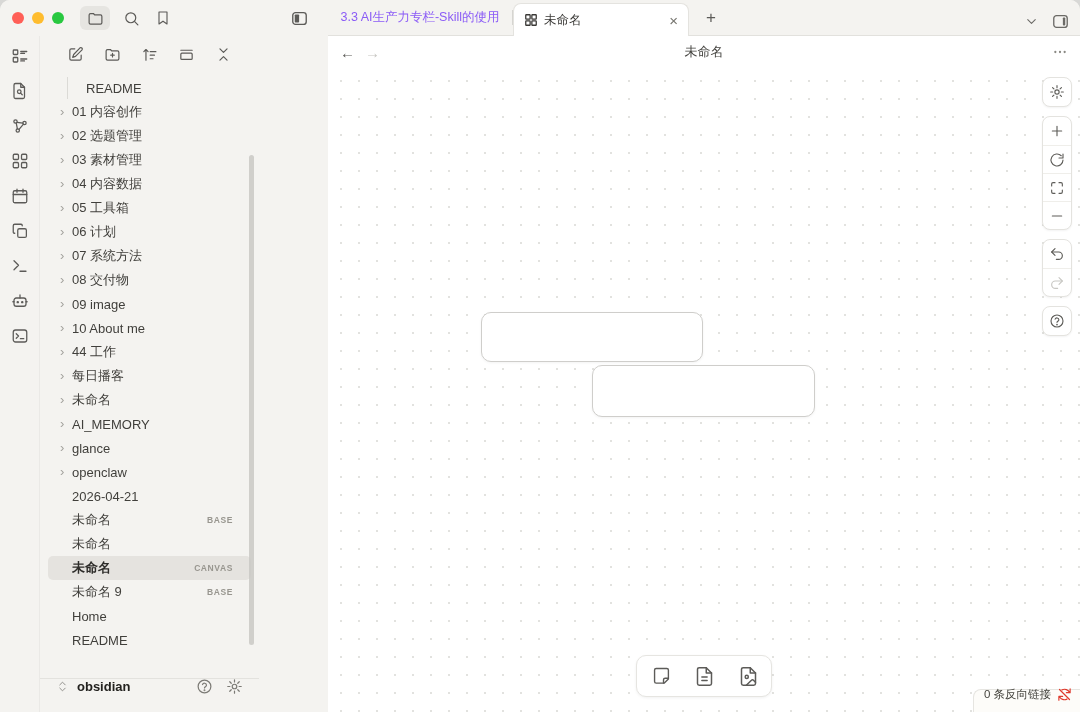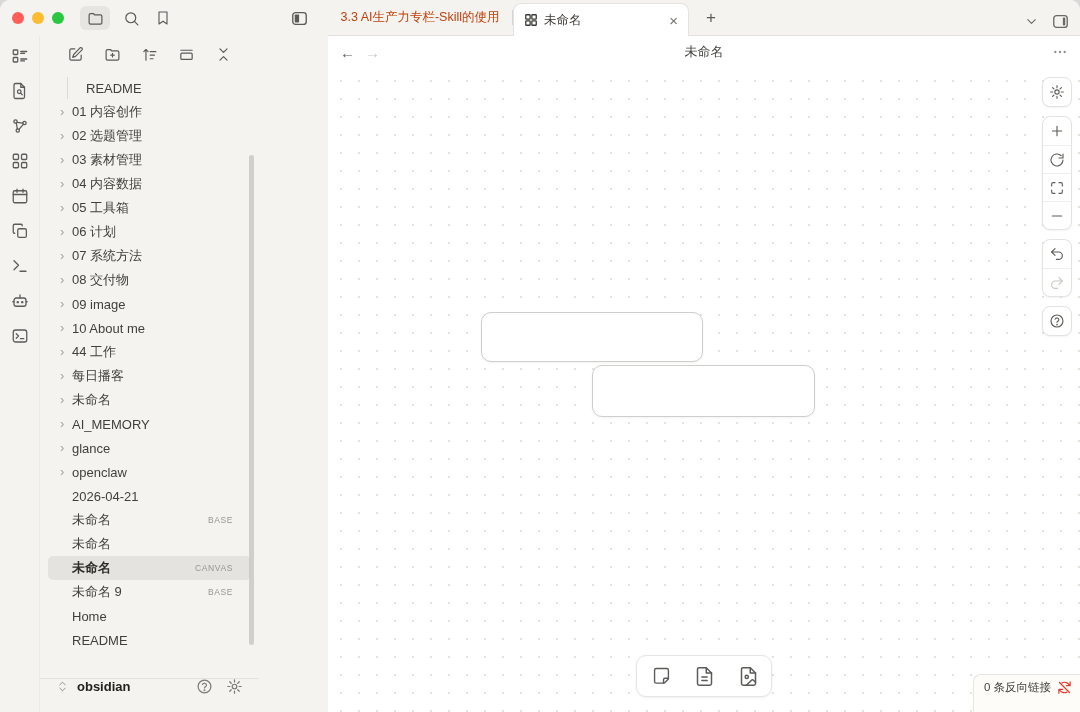--- a/index.html
+++ b/index.html
@@ -16,21 +16,21 @@
   .traffic{display:flex;gap:8px;margin-right:16px;}
   .light{width:12px;height:12px;border-radius:50%;}
   .tb-btn{display:flex;align-items:center;justify-content:center;color:#5c5b58;border-radius:6px;}
   .folder-btn{width:30px;height:24px;background:#e6e5e1;margin-right:8px;}
   .plain-btn{width:26px;height:24px;margin-right:6px;}
   .tb-spacer{flex:1;}
 
   
   .tb-right{flex:1;display:flex;align-items:flex-end;border-bottom:1px solid #e2e1dd;position:relative;}
   .tab{height:36px;display:flex;align-items:center;justify-content:center;
-       font-size:12.5px;color:#c2410c;white-space:nowrap;overflow:hidden;}
+       font-size:12.5px;color:#8b5cf6;white-space:nowrap;overflow:hidden;}
   .tab.inactive{width:184px;padding:0 10px;}
   .tab-sep{width:1px;height:15px;background:#d6d5d1;margin-bottom:10px;}
   .tab.active{width:176px;height:33px;background:#ffffff;border:1px solid #e4e3df;border-bottom:none;
        border-radius:8px 8px 0 0;margin-bottom:-1px;justify-content:flex-start;
        padding:0 8px 0 10px;color:#3a3936;gap:6px;}
   .tab.active .tab-label{flex:1;text-align:left;}
   .tab-close{color:#76756f;font-size:15px;line-height:1;padding:0 2px;}
   .newtab-btn{width:28px;height:28px;display:flex;align-items:center;justify-content:center;
        color:#5c5b58;font-size:17px;margin:0 0 3px 8px;}
   .tb-right-icons{margin-left:auto;display:flex;align-items:center;gap:12px;padding:0 10px 4px 0;color:#6b6a66;}
@@ -47,21 +47,21 @@
   .exp-toolbar .tb-btn{width:24px;height:24px;}
   .file-list{flex:1;overflow:hidden;padding-top:4px;}
   .file-row{height:24px;display:flex;align-items:center;margin:0 8px;border-radius:5px;
             font-size:13px;color:#403f3b;cursor:default;padding-left:12px;}
   .file-row .chev{width:12px;flex:none;color:#a3a29d;font-size:13px;line-height:24px;}
   .file-row .spacer12{width:12px;flex:none;}
   .file-row .guide{width:1px;height:22px;background:#dbdad6;margin-left:7px;flex:none;}
   .file-row .nested-label{margin-left:18px;}
   .file-row .label{white-space:nowrap;overflow:hidden;text-overflow:ellipsis;}
   .file-row .badge{margin-left:auto;margin-right:18px;font-size:8.5px;letter-spacing:0.6px;
-                   color:#98968f;font-weight:400;}
+                   color:#98968f;font-weight:700;}
   .file-row.selected{background:#e5e3df;font-weight:700;color:#2e2d2a;}
   .exp-scrollthumb{position:absolute;right:5px;top:119px;width:5px;height:490px;
                    background:#c9c8c4;border-radius:3px;opacity:.85;}
 
   
   .vault-row{height:34px;flex:none;border-top:1px solid #e3e2de;display:flex;align-items:center;
              padding:0 14px 18px 16px;gap:8px;color:#55544f;}
   .vault-name{font-size:13px;font-weight:700;color:#23221f;margin-right:auto;}
   .vault-row .tb-btn{width:22px;height:22px;color:#7b7a75;}
 
@@ -87,21 +87,21 @@
   .ctrl-btn{width:28px;height:28px;display:flex;align-items:center;justify-content:center;color:#5e5d59;}
   .ctrl-btn + .ctrl-btn{border-top:1px solid #efeeea;}
   .ctrl-btn.disabled{color:#c8c7c3;}
 
   .canvas-toolbar{position:absolute;left:50%;transform:translateX(-50%);bottom:15px;height:42px;
                   background:#fff;border:1px solid #e6e5e1;border-radius:10px;
                   box-shadow:0 1px 3px rgba(0,0,0,0.06);display:flex;align-items:center;
                   padding:0 10px;gap:18px;color:#55544f;}
   .canvas-toolbar .tb-btn{width:26px;height:26px;}
 
-  .status-pill{position:absolute;right:0;bottom:0;height:38px;display:flex;align-items:center;gap:6px;
+  .status-pill{position:absolute;right:0;bottom:0;height:23px;display:flex;align-items:center;gap:6px;
                background:#fdfcf9;border:1px solid #e6e5e1;border-right:none;border-bottom:none;
                border-radius:8px 0 0 0;padding:0 8px 13px 10px;font-size:11.5px;color:#46453f;}
   .sync-icon{color:#df3b2e;}
 </style>
 </head>
 <body>
 
 <div class="app">
 
   <div class="titlebar">

